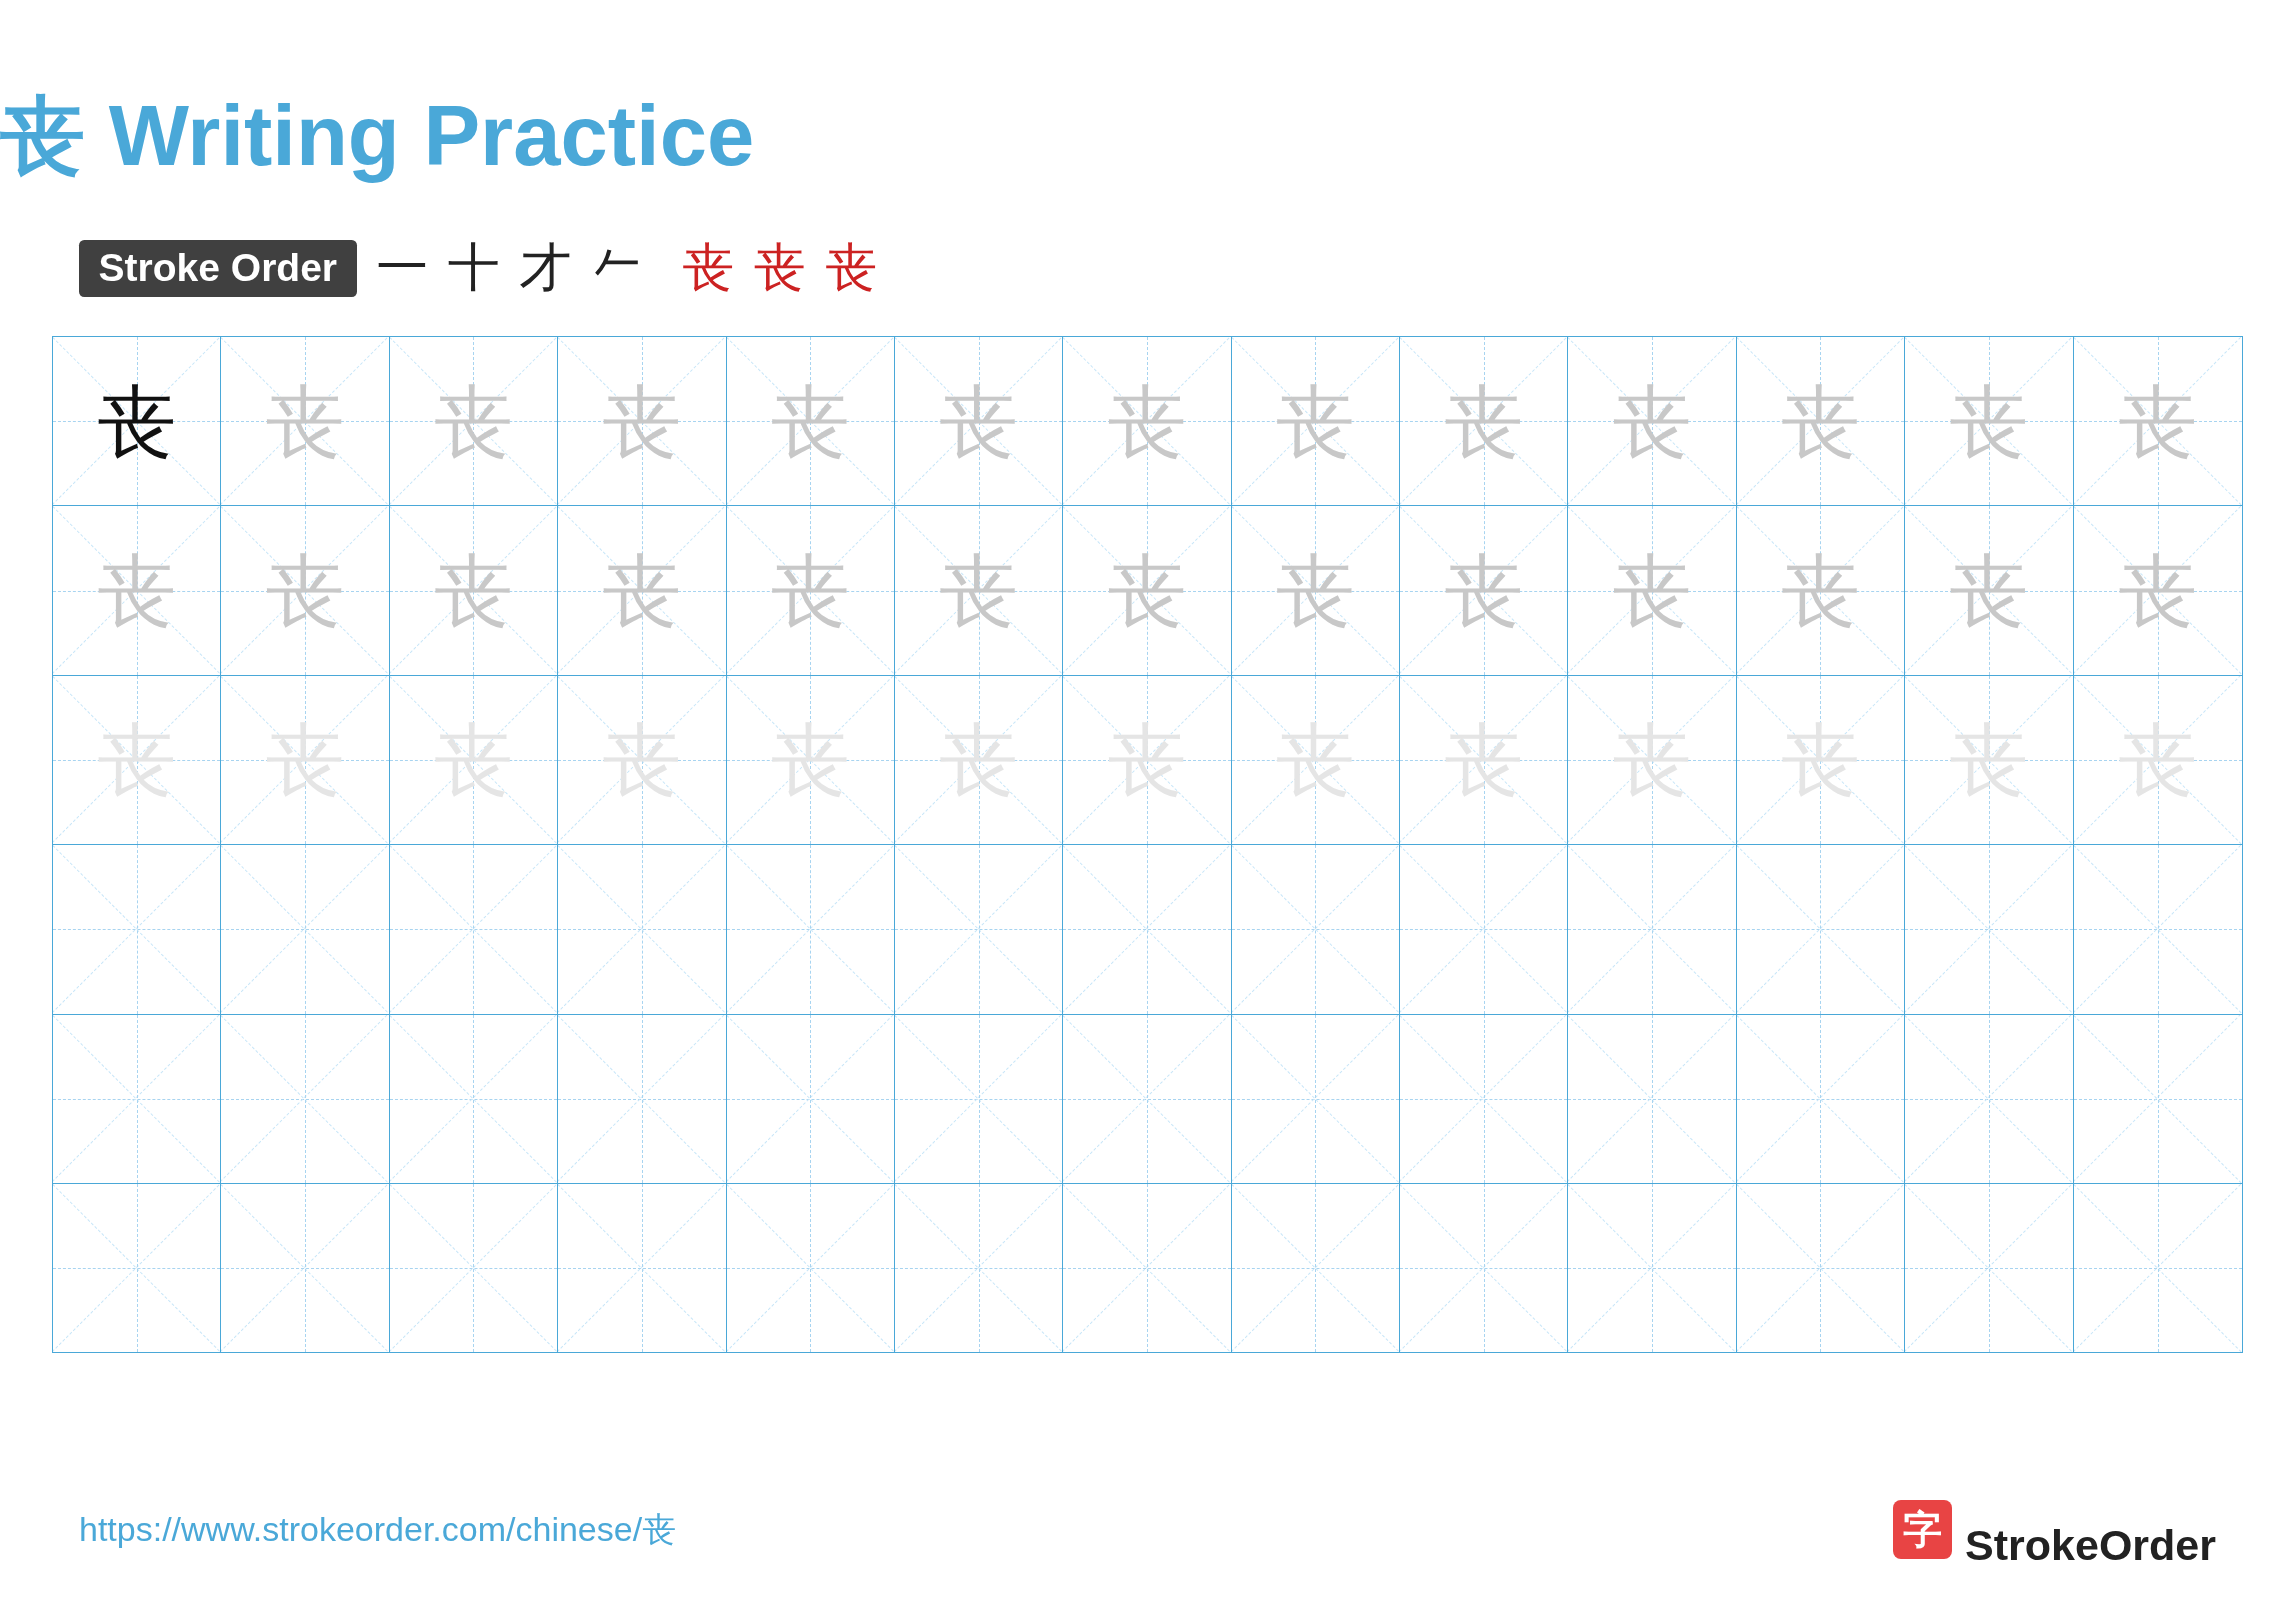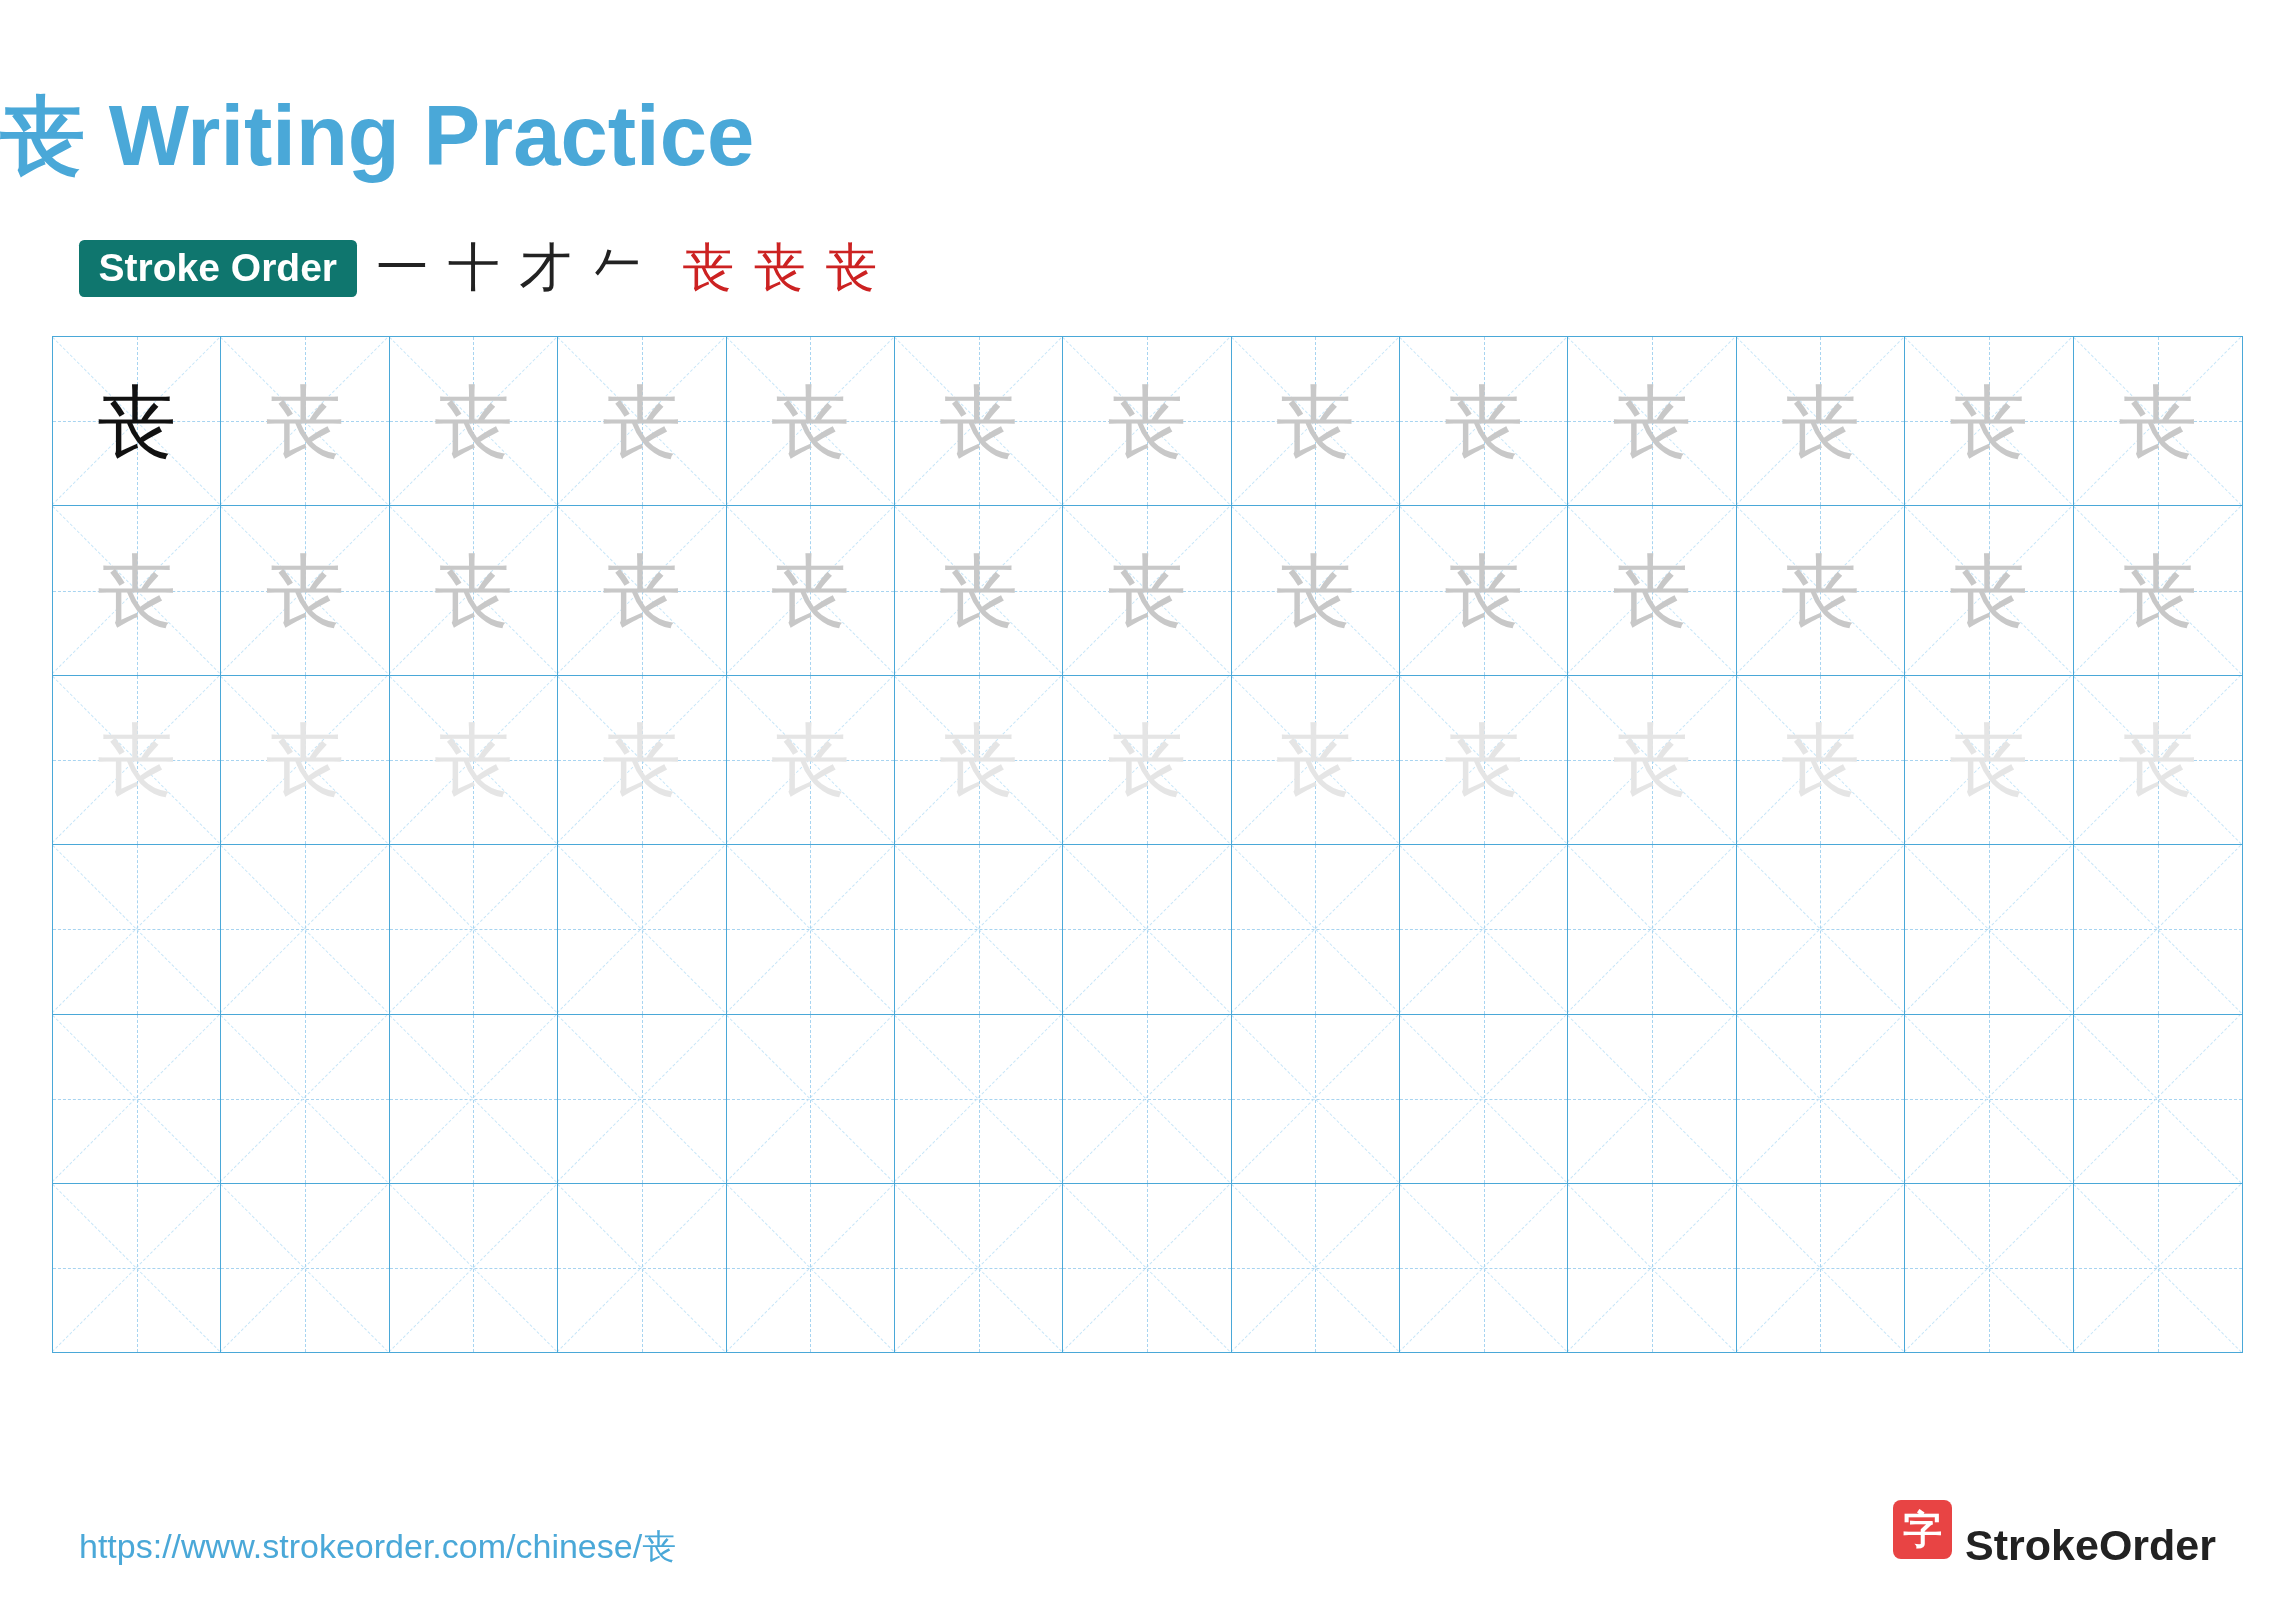--- a/index.html
+++ b/index.html
@@ -30,21 +30,21 @@
 
     .stroke-order-section {
       display: flex;
       align-items: center;
       padding-left: 79px;
       margin-bottom: 33px;
       gap: 19.6px;
     }
 
     .stroke-order-badge {
-      background-color: #0f766e;
+      background-color: #404040;
       color: white;
       font-size: 39px;
       font-weight: bold;
       padding: 6.5px 19.6px;
       border-radius: 5.2px;
     }
 
     .stroke-order-chars {
       display: flex;
       align-items: center;
@@ -145,21 +145,21 @@
     .char-dark { color: #111111; }
     .char-light-1 { color: #c8c8c8; }
     .char-lighter { color: #e5e5e5; }
 
     .footer {
       position: absolute;
       bottom: 52px;
       left: 0;
       right: 0;
       display: flex;
-      align-items: flex-end;
+      align-items: center;
       justify-content: space-between;
       padding: 0 79px;
     }
 
     .footer-url {
       font-size: 34px;
       color: #4aa8d8;
     }
 
     .footer-logo {

